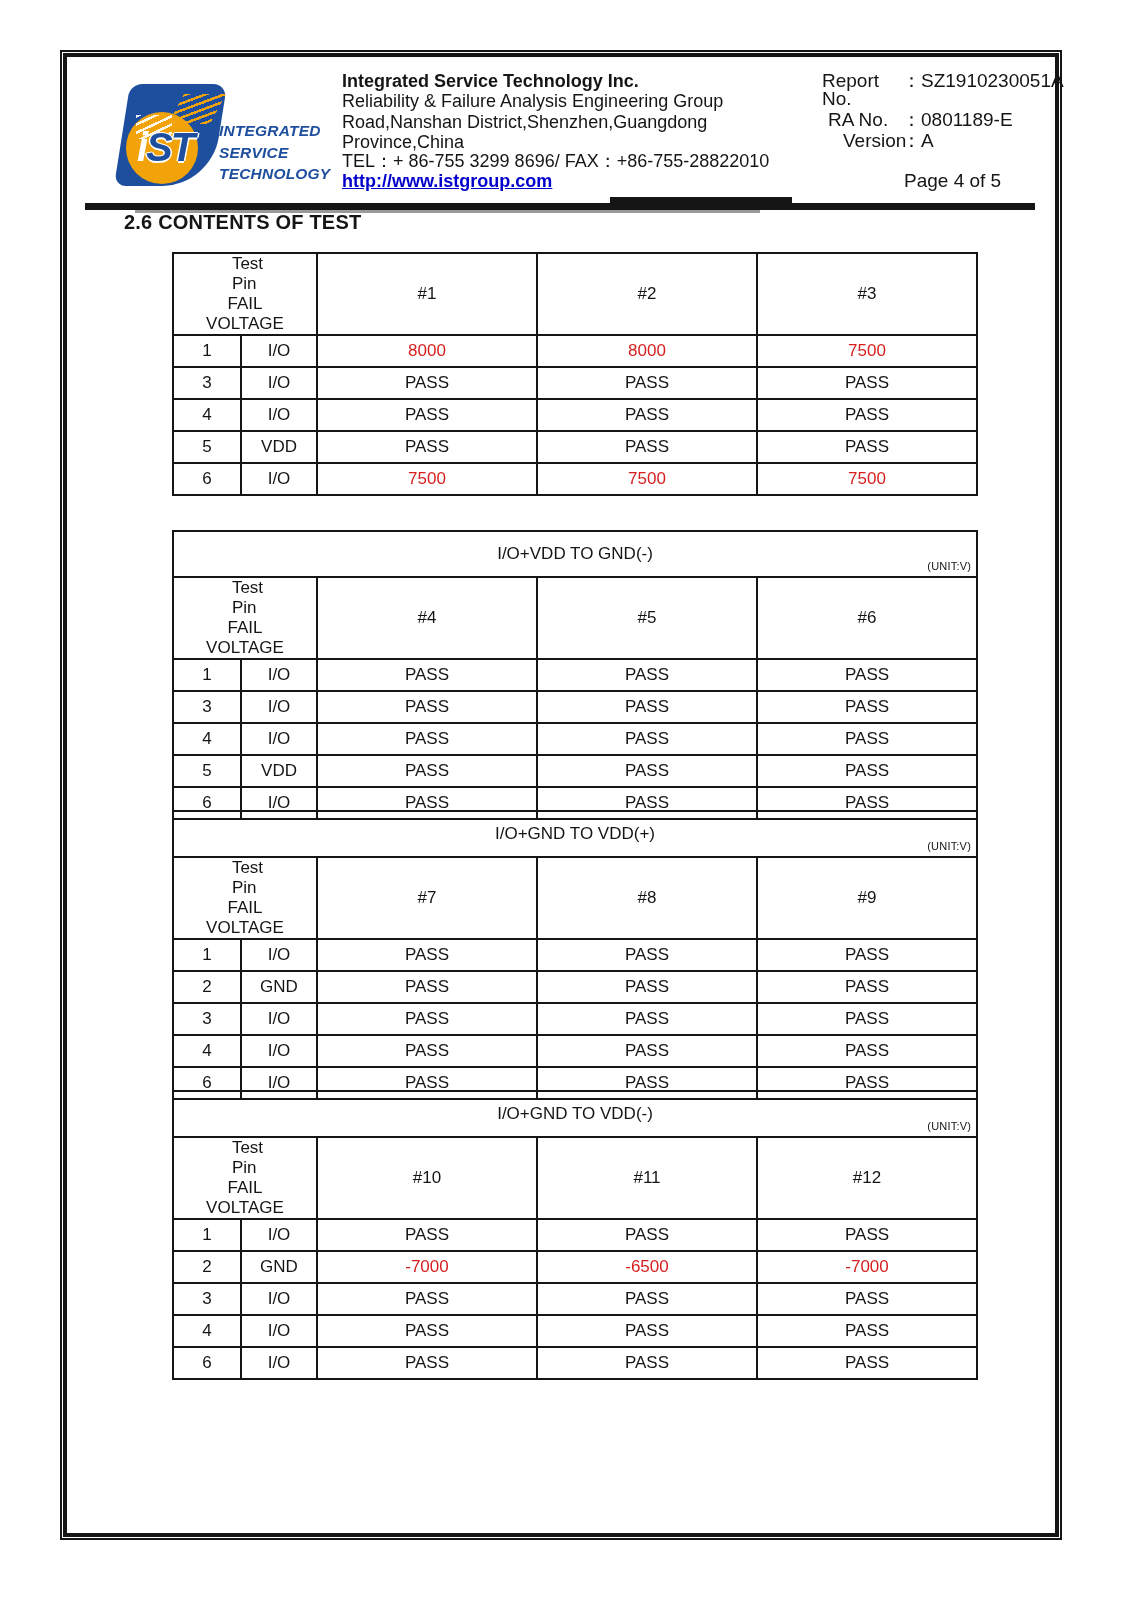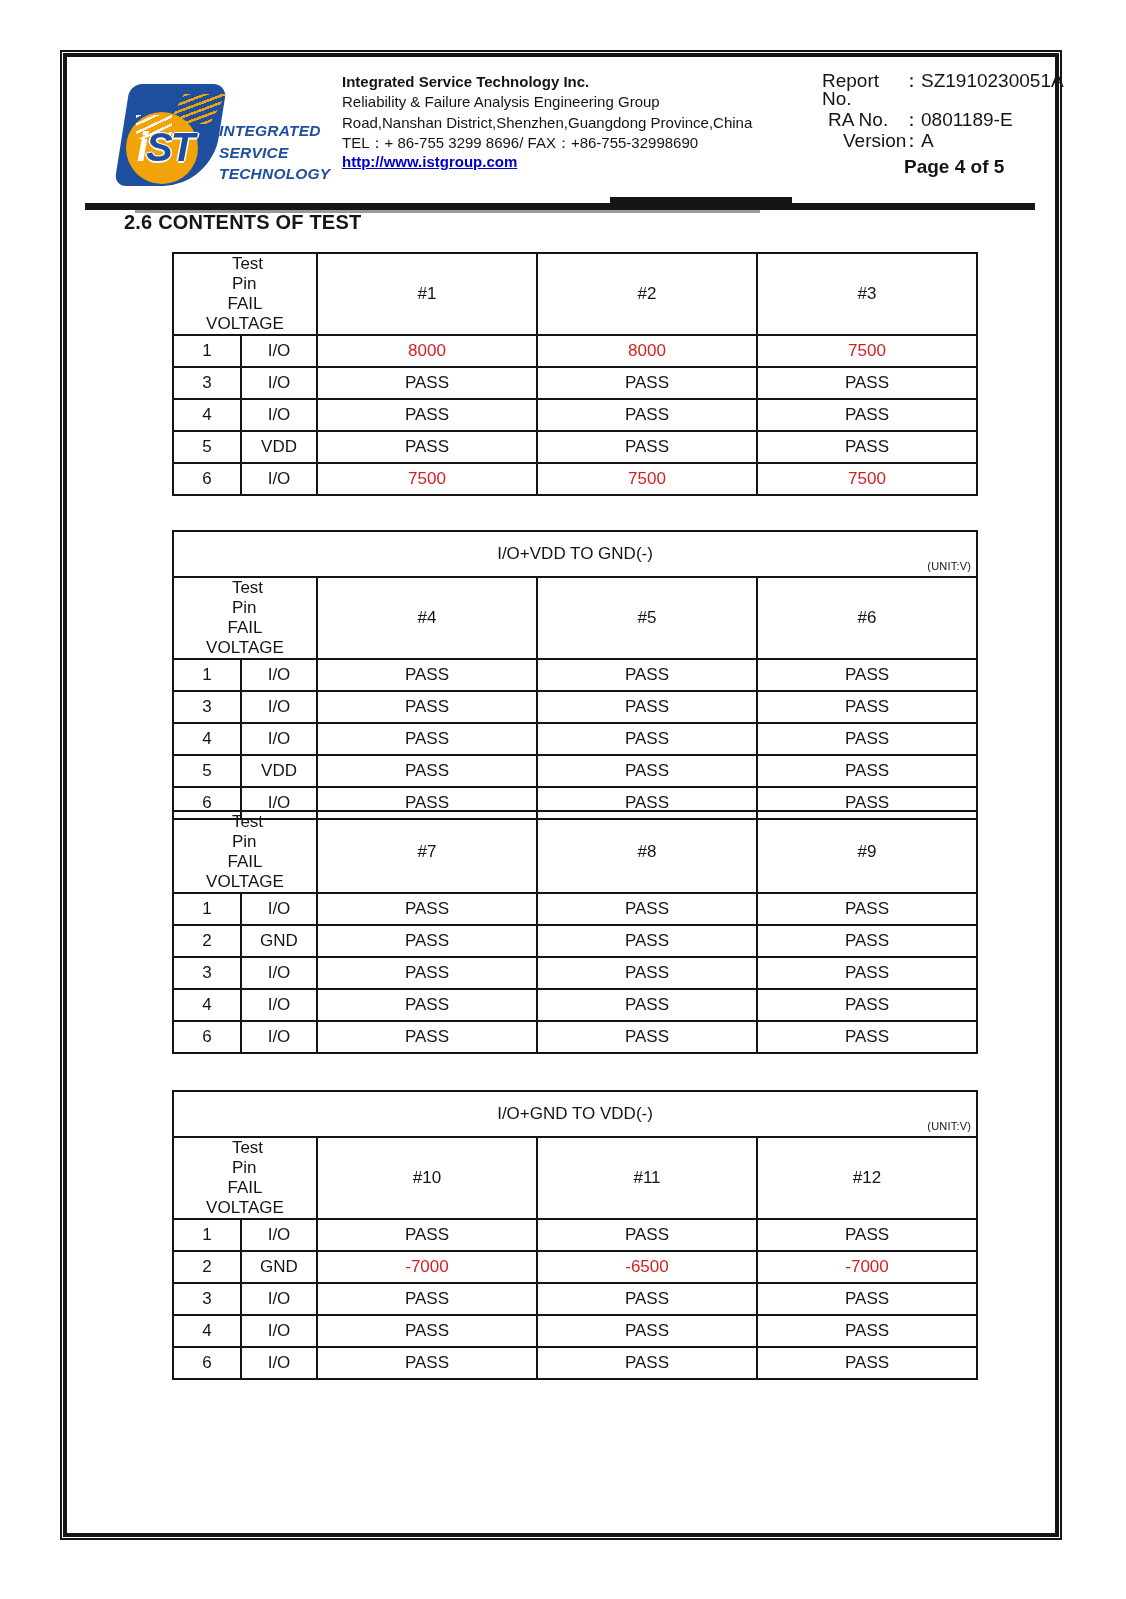--- a/index.html
+++ b/index.html
@@ -34,31 +34,31 @@
       background:repeating-linear-gradient(155deg,#fff 0 2.5px,rgba(0,0,0,0) 2.5px 7.5px);
       opacity:.9;}
   .logo-word{position:relative;font-size:40px;font-weight:bold;font-style:italic;
       letter-spacing:-2px;line-height:1;transform:translate(3px,-1px);}
   .logo-word .li{color:#fff;}
   .logo-word .lst{color:var(--brand-blue);
       text-shadow:-1.5px 0 0 #fff,1.5px 0 0 #fff,0 -1.5px 0 #fff,0 1.5px 0 #fff;}
   .brand{position:absolute;left:219px;top:120px;font-style:italic;font-weight:bold;
       color:var(--brand-blue);font-size:15.5px;line-height:21.5px;letter-spacing:.2px;}
   
-  .company{position:absolute;left:342px;top:72px;width:440px;font-size:15px;line-height:19.5px;}
+  .company{position:absolute;left:342px;top:72px;width:440px;font-size:18px;line-height:19.5px;}
   .co-name{font-weight:bold;}
   .co-line.gap{margin-bottom:2px;}
   .co-url{display:inline-block;color:var(--link-blue);font-weight:bold;
       text-decoration:underline;cursor:pointer;}
   .meta{position:absolute;left:822px;top:72px;width:230px;font-size:19px;line-height:18px;}
   .meta-row{display:flex;margin-bottom:3px;}
   .m-label{width:80px;flex:0 0 auto;}
   .m-label.ind1{padding-left:6px;box-sizing:border-box;}
   .m-label.ind2{padding-left:21px;box-sizing:border-box;}
-  .meta-page{margin-top:8px;padding-left:82px;font-weight:bold;}
+  .meta-page{margin-top:22px;padding-left:82px;}
   
   .rule-main{position:absolute;left:85px;top:203px;width:950px;height:7px;background:var(--ink);}
   .rule-right{position:absolute;left:610px;top:197px;width:182px;height:6px;background:var(--ink);}
   .rule-shadow{position:absolute;left:135px;top:210px;width:625px;height:3px;background:#9a9a9a;}
   
   .section-title{position:absolute;left:124px;top:211px;margin:0;
       font-size:20px;font-weight:bold;letter-spacing:.2px;}
   
   .tbl-wrap{position:absolute;left:172px;width:805px;}
   table.test-table{border-collapse:collapse;width:805px;table-layout:fixed;
@@ -95,21 +95,21 @@
     <div class="brand-line">INTEGRATED</div>
     <div class="brand-line">SERVICE</div>
     <div class="brand-line">TECHNOLOGY</div>
   </div>
 </div>
 
 <div class="company">
   <div class="co-name">Integrated Service Technology Inc.</div>
   <div class="co-line gap">Reliability &amp; Failure Analysis Engineering Group</div>
   <div class="co-line">Road,Nanshan District,Shenzhen,Guangdong Province,China</div>
-  <div class="co-line">TEL：+ 86-755 3299 8696/ FAX：+86-755-32998690</div>
+  <div class="co-line">TEL：+ 86-755 3299 8696/ FAX：+86-755-28822010</div>
   <a class="co-url">http://www.istgroup.com</a>
 </div>
 
 <div class="meta">
   <div class="meta-row">
     <span class="m-label">Report No.</span>
     <span class="m-colon">：</span>
     <span class="m-value">SZ1910230051A</span>
   </div>
   <div class="meta-row">
@@ -277,20 +277,26 @@
   <div class="tbl-wrap" style="top: 810px;">
     <table class="test-table">
       <colgroup>
         <col class="c-pin">
           <col class="c-type">
           <col class="c-v">
           <col class="c-v">
           <col class="c-v">
       </colgroup>
       <thead>
+        <tr class="title-row">
+          <th class="title-cell" colspan="5">
+            <span class="tbl-title">I/O+GND TO VDD(+)</span>
+            <span class="tbl-unit">(UNIT:V)</span>
+          </th>
+        </tr>
         <tr class="head-row">
           <th class="pin-head" colspan="2">
             <span class="pin-head-flex">
               <span class="ph-left">
                 <span class="ph-line">Test</span>
                 <span class="ph-line">Pin</span>
               </span>
               <span class="ph-right">
                 <span class="ph-line">FAIL</span>
                 <span class="ph-line">VOLTAGE</span>

